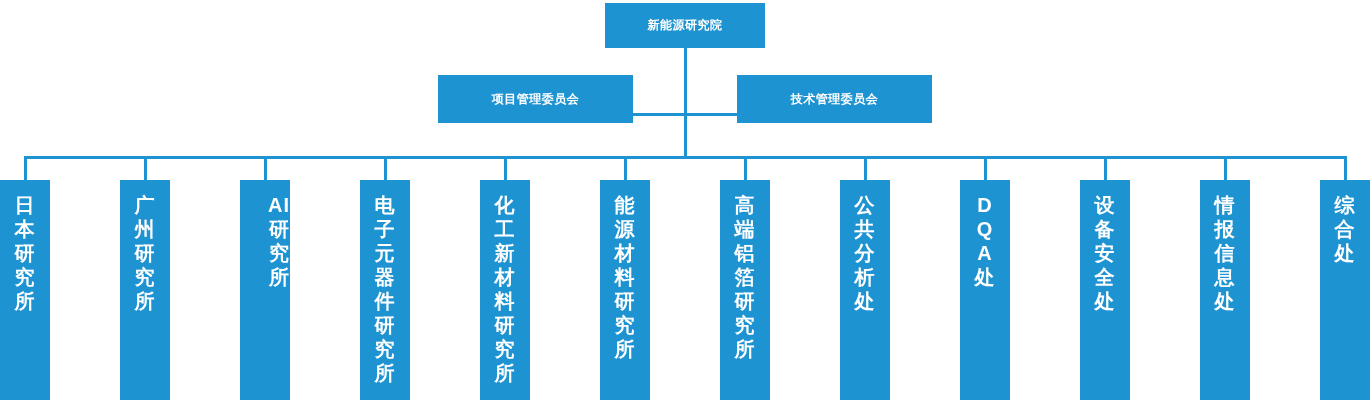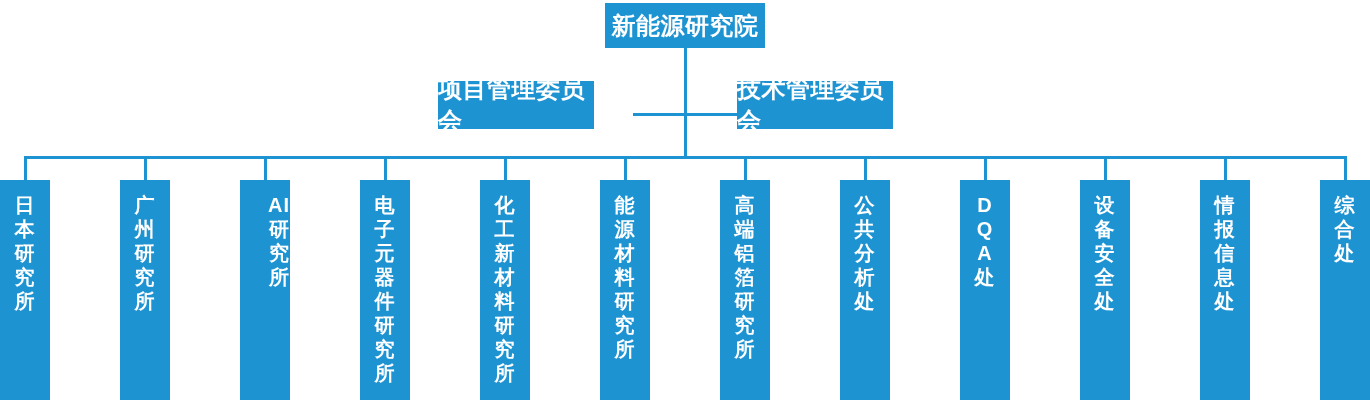--- a/index.html
+++ b/index.html
@@ -24,30 +24,30 @@
     position: absolute;
     background: var(--node-blue);
     color: var(--text-white);
     font-weight: bold;
     box-sizing: border-box;
   }
   .node-h {
     display: flex;
     align-items: center;
     justify-content: center;
-    font-size: 24px;
+    font-size: 12px;
     letter-spacing: 0.5px;
   }
   .root-node {
     left: 605px; top: 3px;
     width: 160px; height: 45px;
   }
   .committee-node {
-    top: 81px;
-    width: 156px; height: 48px;
+    top: 75px;
+    width: 195px; height: 48px;
   }
   .committee-left  { left: 438px; }
   .committee-right { left: 737px; }
   .unit-node {
     top: 180px;
     width: 50px; height: 220px;
     padding-top: 13px;
     font-size: 20px;
     line-height: 24px;
     text-align: center;

